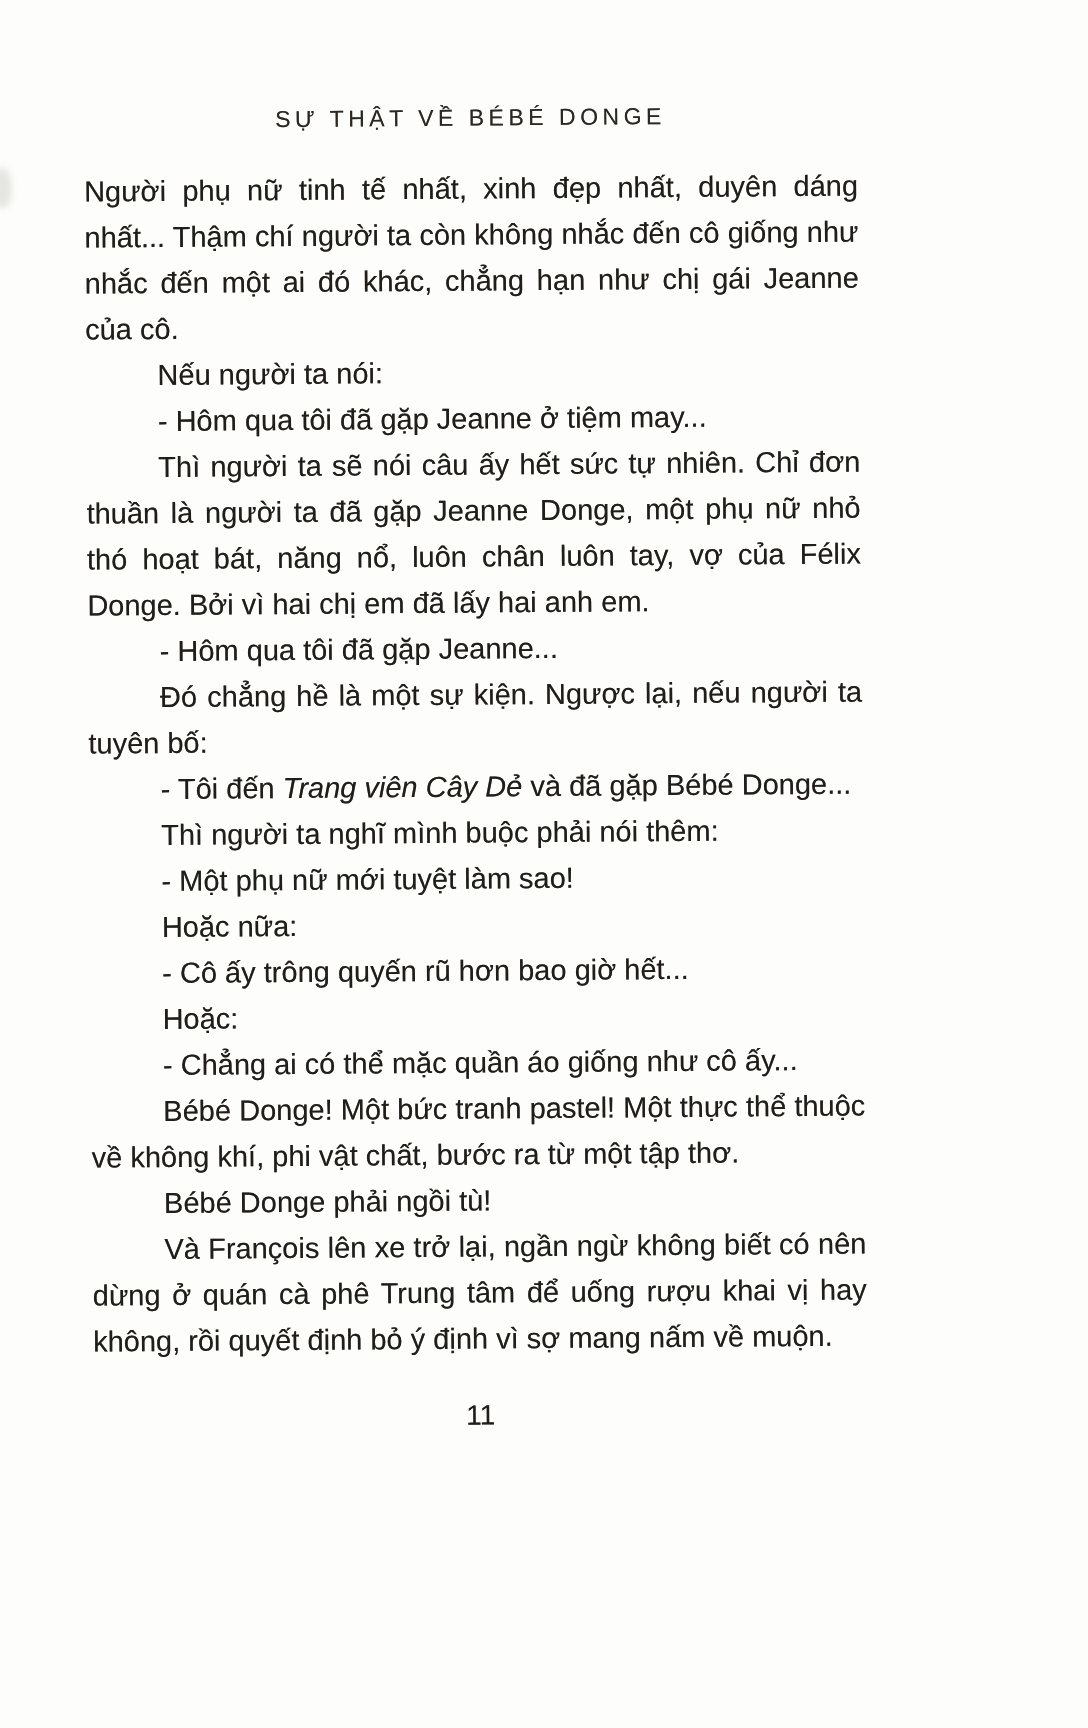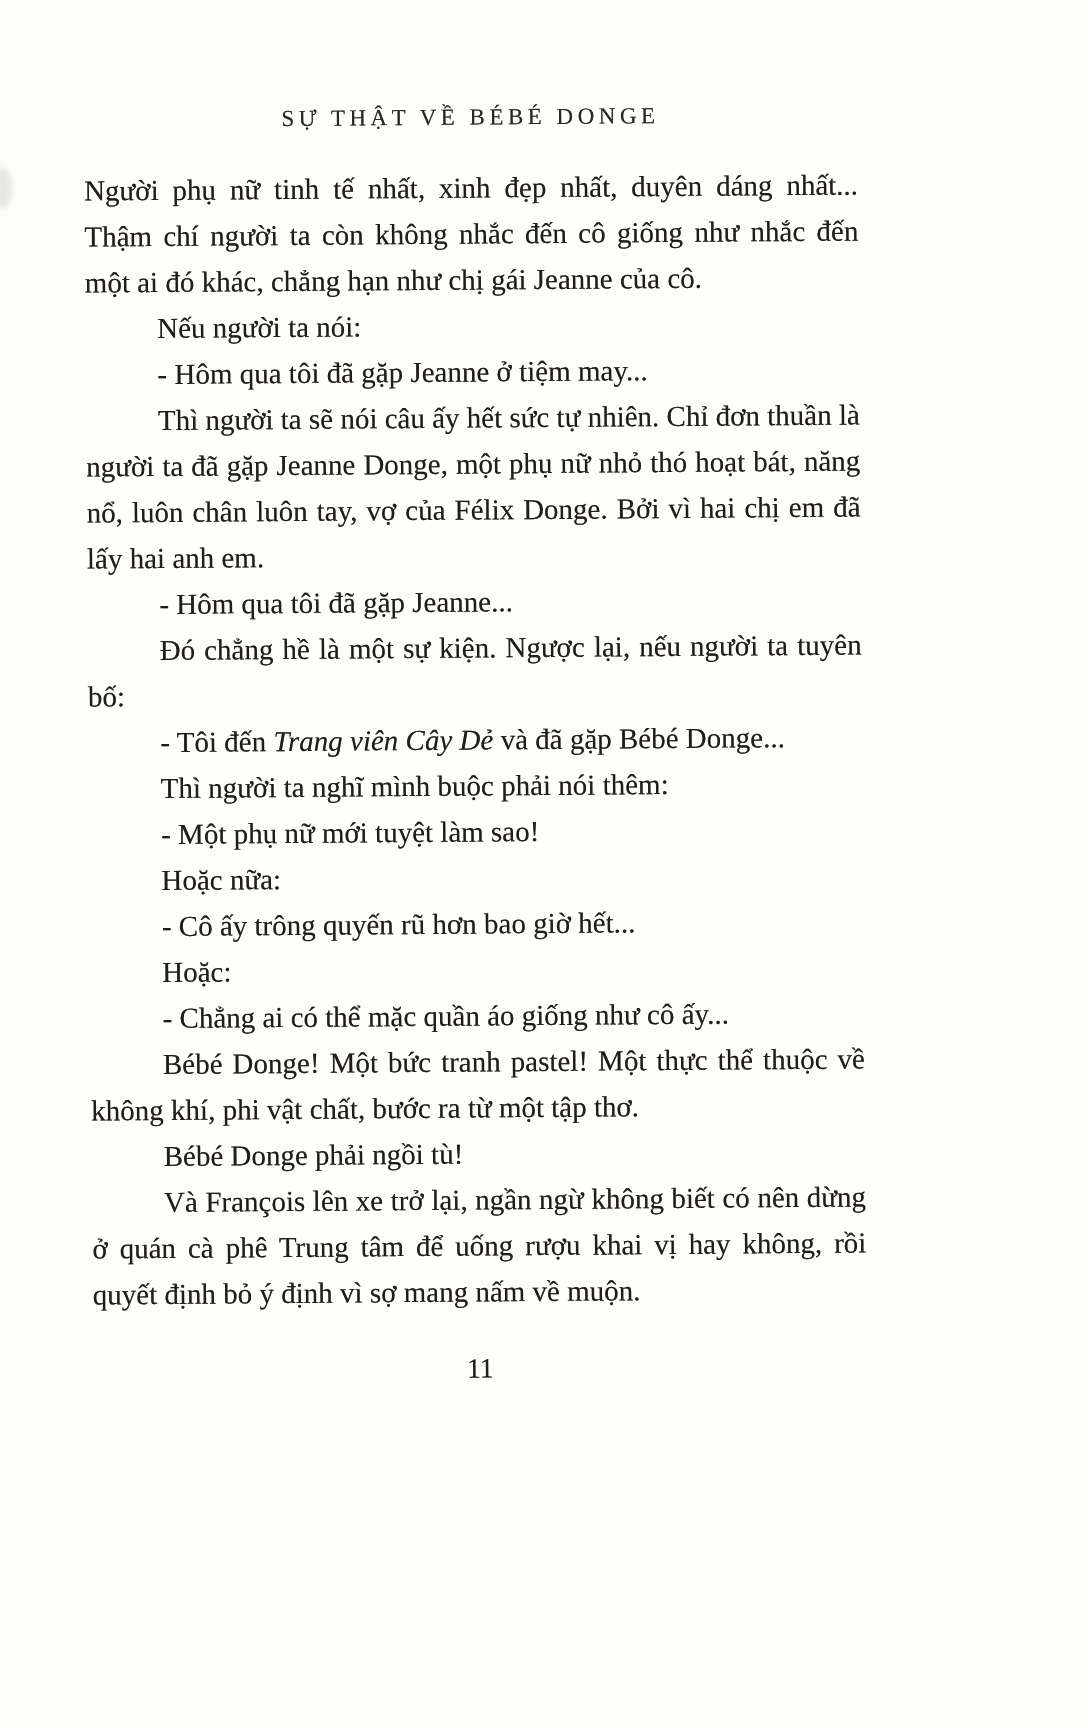--- a/index.html
+++ b/index.html
@@ -6,21 +6,21 @@
     margin: 0;
     padding: 0;
     background: #ffffff;
   }
   .page {
     position: relative;
     width: 1088px;
     height: 1728px;
     background: #fdfdfb;
     overflow: hidden;
-    font-family: Liberation Serif, serif;
+    font-family: Liberation Sans, sans-serif;
     color: #211e1a;
   }
   .scan-rotate {
     position: absolute;
     top: 0; left: 0; right: 0; bottom: 0;
     transform: rotate(-0.45deg);
     transform-origin: 50% 40%;
   }
   .running-header {
     margin-top: 104px;

